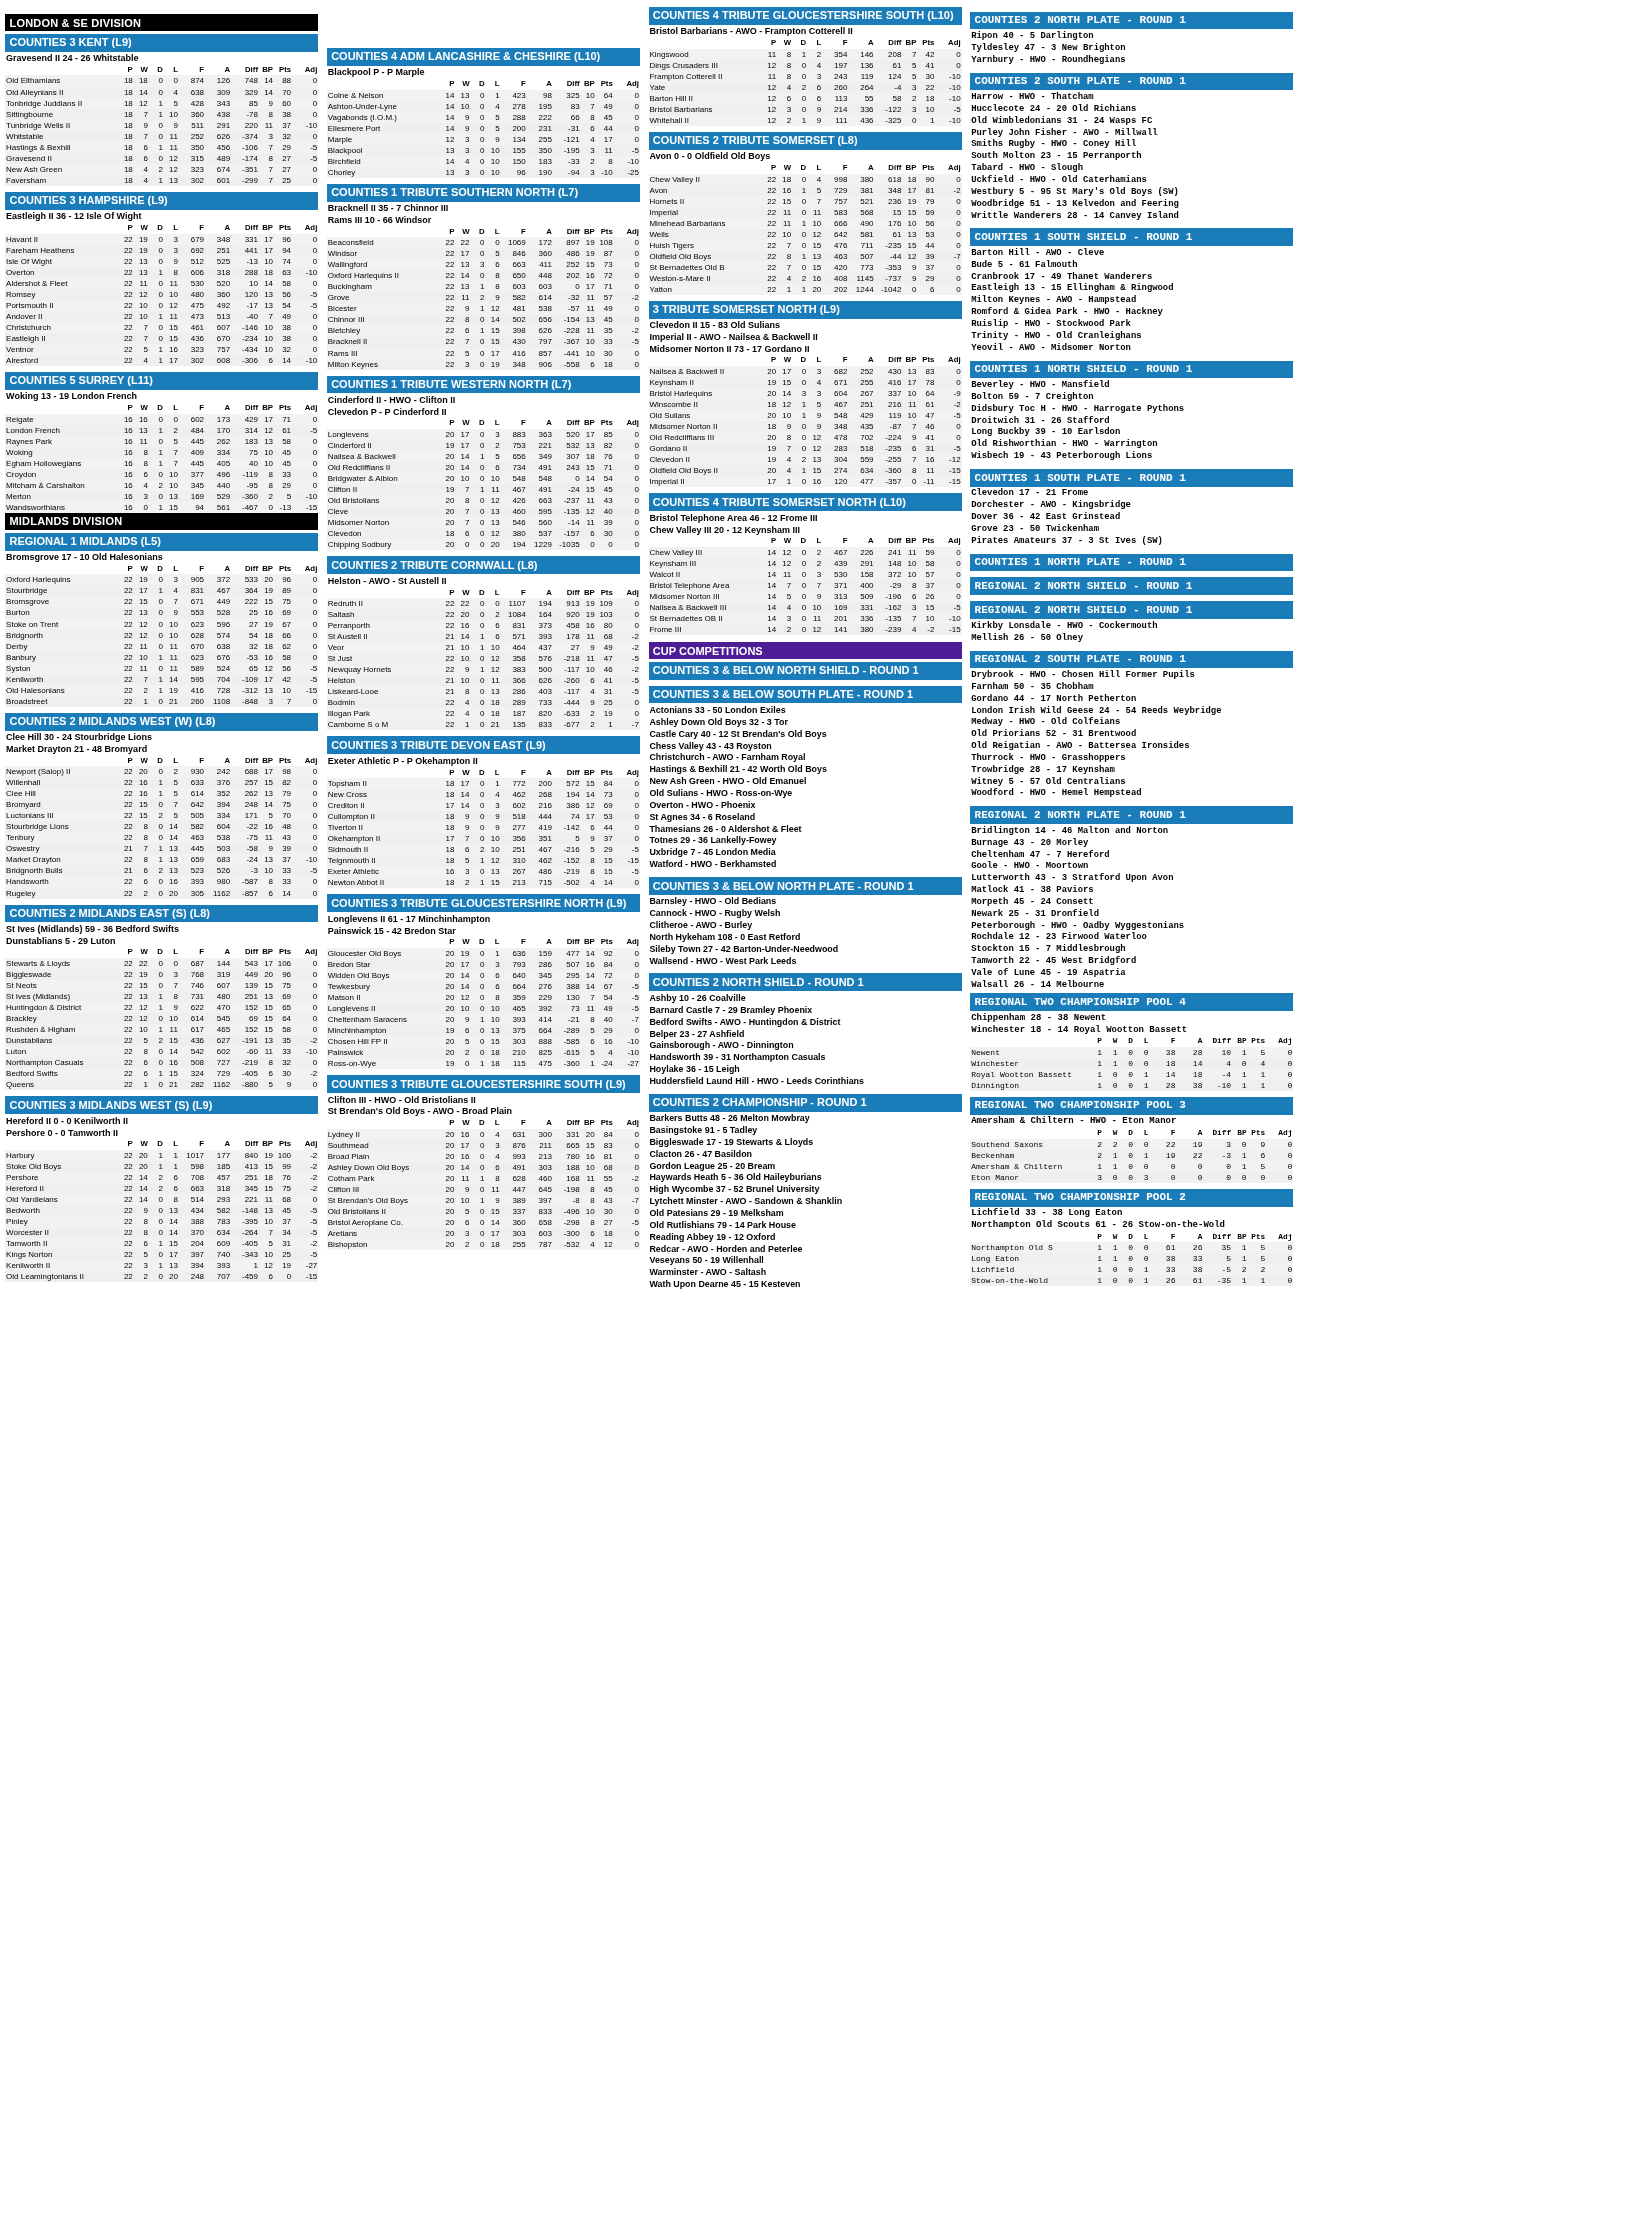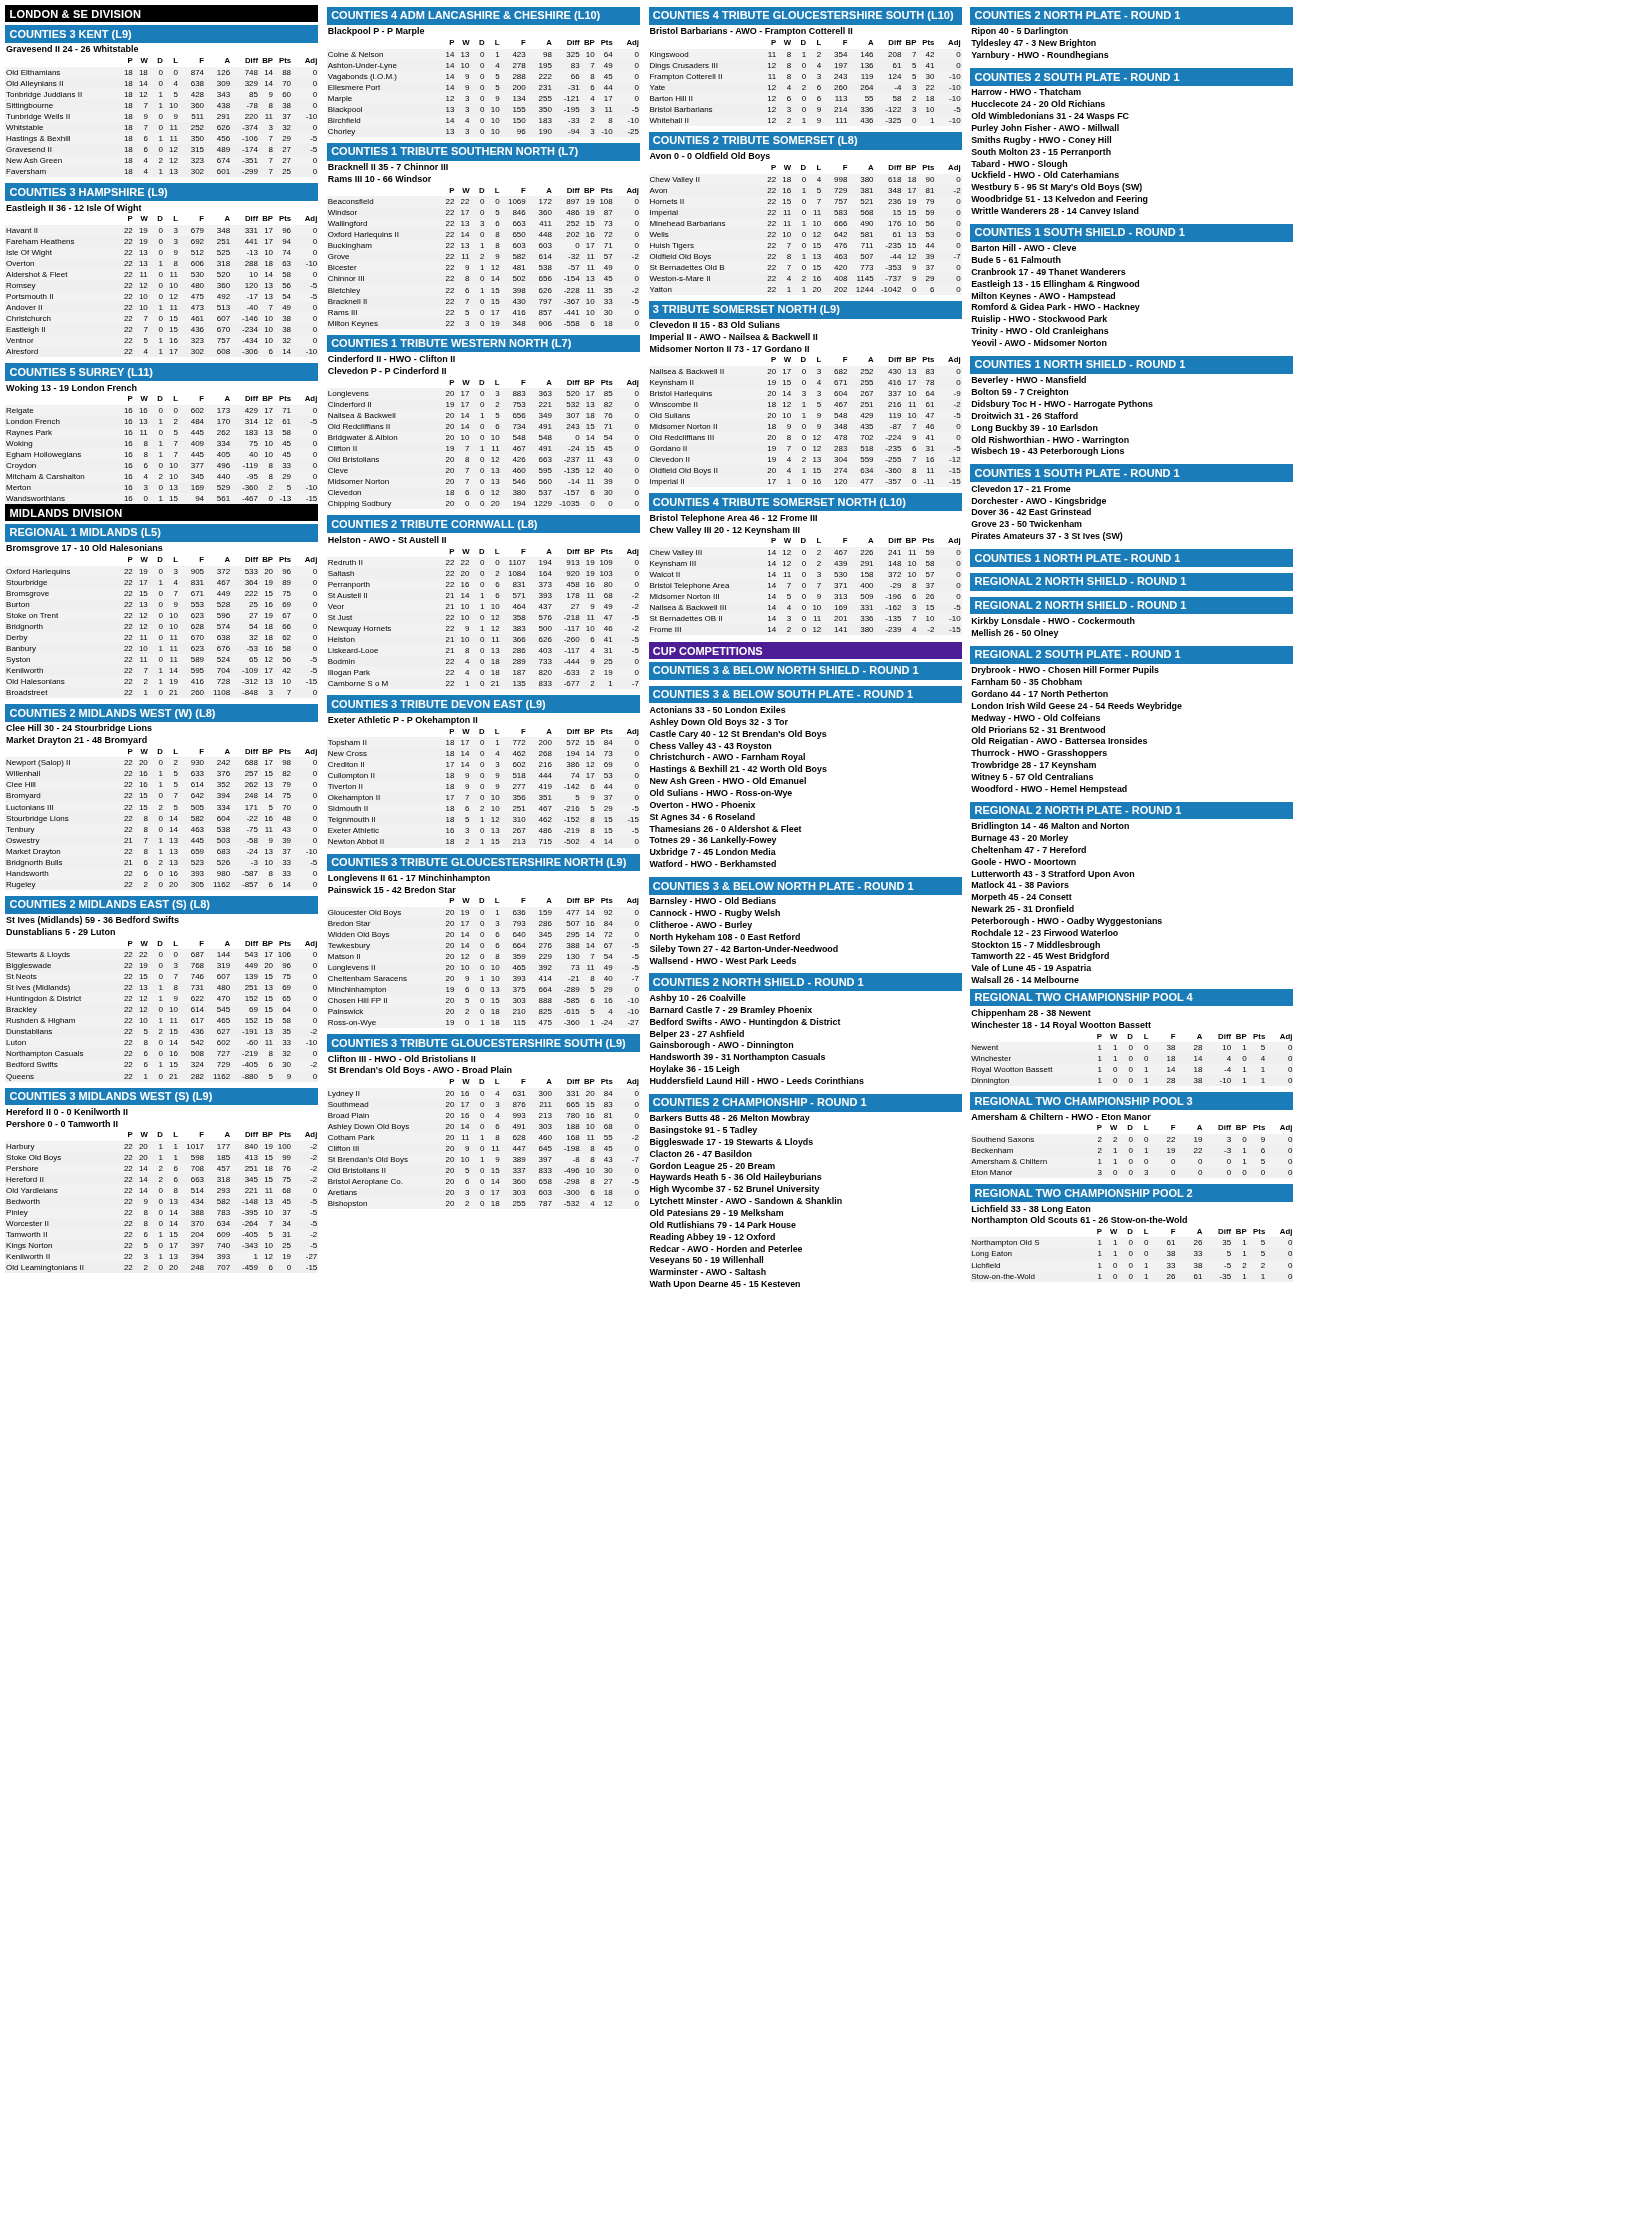--- a/index.html
+++ b/index.html
@@ -5,23 +5,23 @@
   * { box-sizing: border-box; }
   body {
     margin: 0;
     padding: 5.2px;
     background: #ffffff;
     font-family: "Liberation Sans", sans-serif;
     font-size: 7.8px;
     color: #000;
     width: 1650px;
   }
-  .page { display: flex; gap: 8.7px; align-items: flex-start; }
+  .page { display: flex; gap: 8.7px; align-items: center; }
   .col { width: 313px; flex: 0 0 313px; }
-  .col.wide { width: 323px; flex: 0 0 323px; }
+  .col.wide { width: 323px; flex: 0 0 323px; font-family: Liberation Mono, monospace; }
 
   .div-head {
     background: #000;
     color: #fff;
     font-weight: bold;
     font-size: 11px;
     padding: 2.6px 4.3px;
     margin-bottom: 2.6px;
     letter-spacing: 0.2px;
   }

